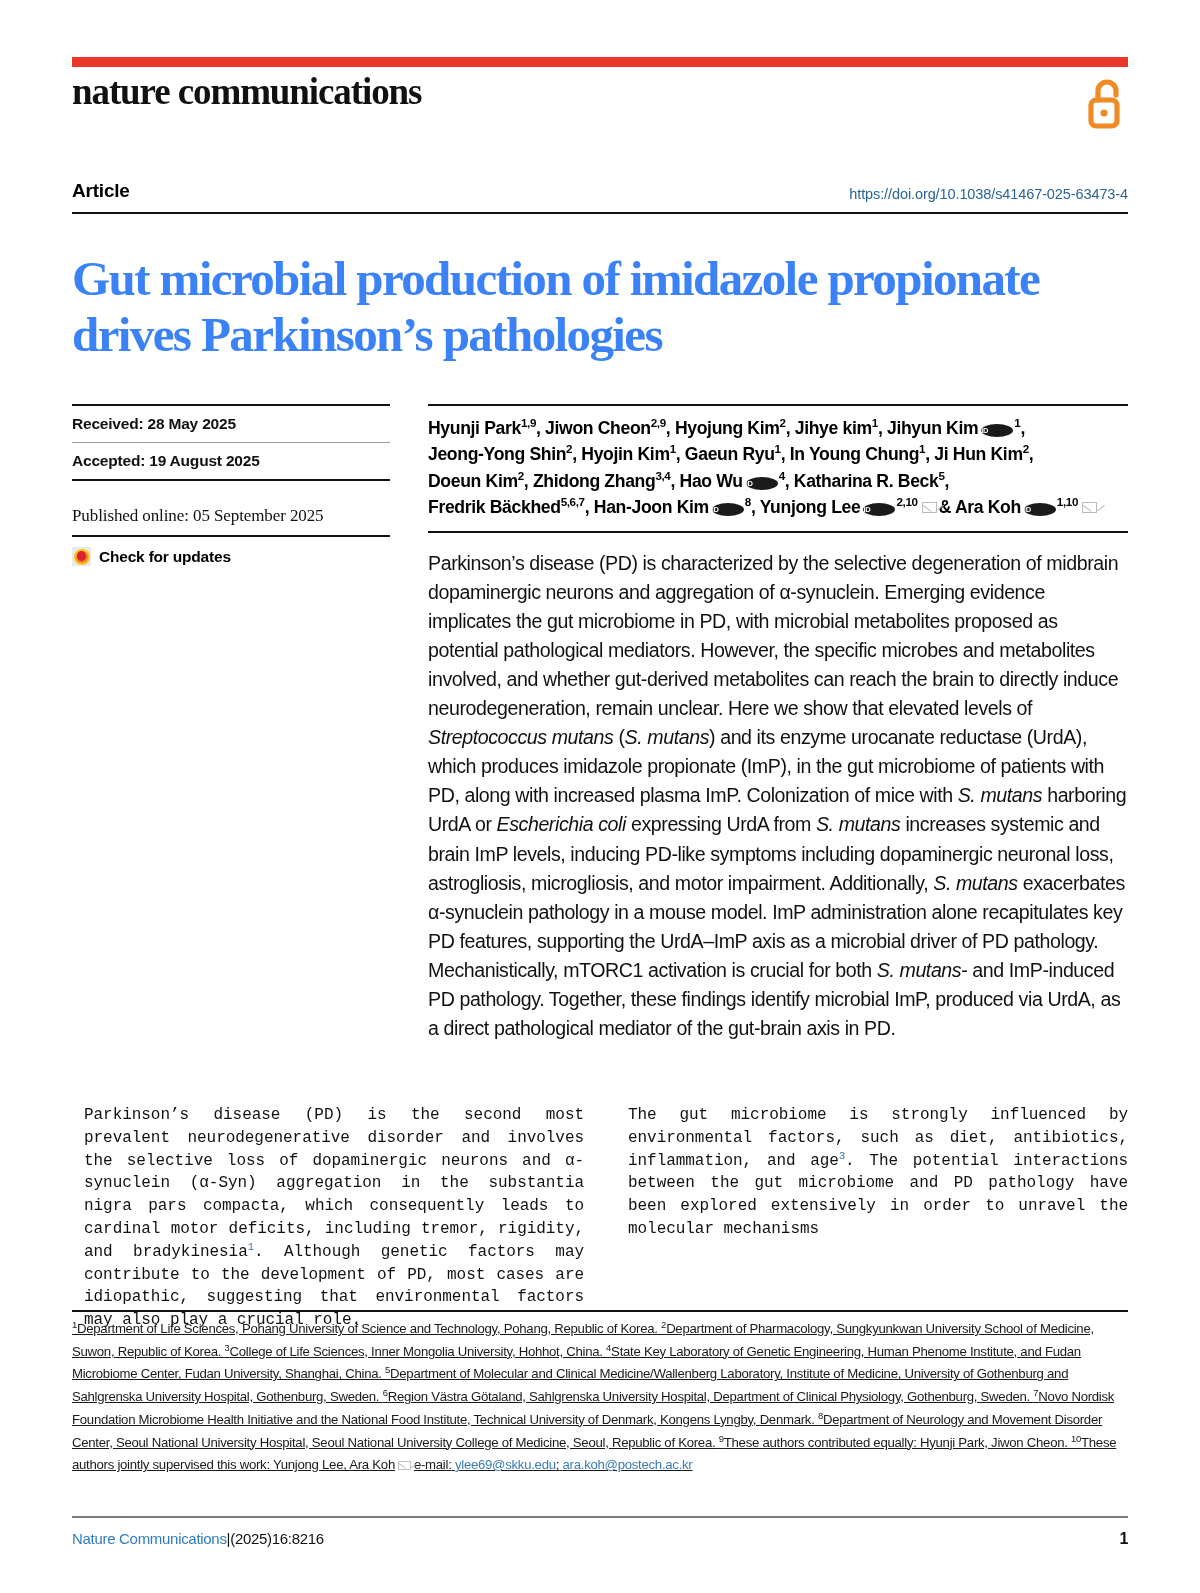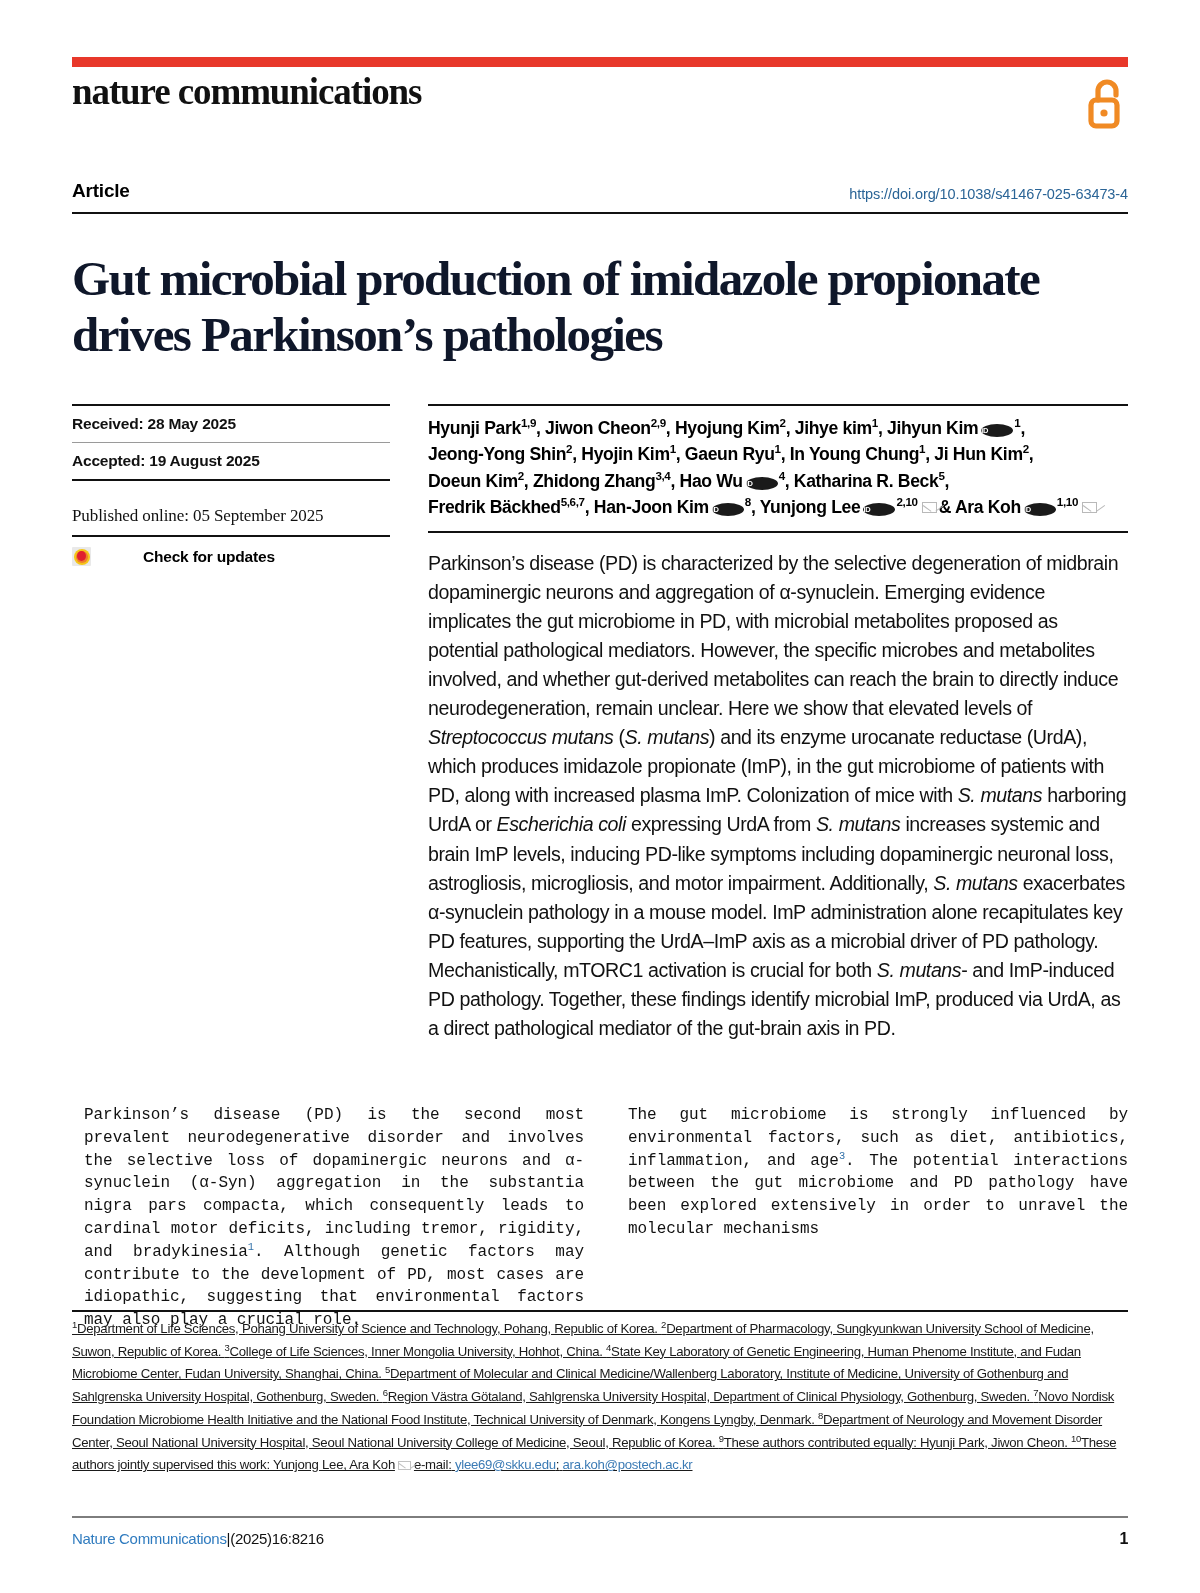--- a/index.html
+++ b/index.html
@@ -89,21 +89,21 @@
   .title {
     position: absolute;
     left: 72px;
     top: 218px;
     width: 1060px;
     font-family: "Liberation Serif", serif;
     font-weight: 700;
     font-size: 49px;
     line-height: 1.15;
     letter-spacing: -1.6px;
-    color: #0f172a;
+    color: #3b82f6;
   }
 
   
   .head-left {
     position: absolute;
     left: 72px;
     top: 404px;
     width: 318px;
   }
   .hl-rule {
@@ -152,21 +152,20 @@
   }
   .crossmark-badge .ring3 {
     position: absolute; left: 5px; top: 4px;
     width: 9px; height: 10px; border-radius: 50% 50% 50% 50%;
     background: #e0202e;
   }
   .crossmark-label {
     font-size: 15.5px;
     font-weight: 700;
     letter-spacing: -0.2px;
-    margin-left: 44px;
   }
 
   .head-right {
     position: absolute;
     left: 428px;
     top: 404px;
     width: 700px;
   }
   .hr-rule {
     height: 2px;

